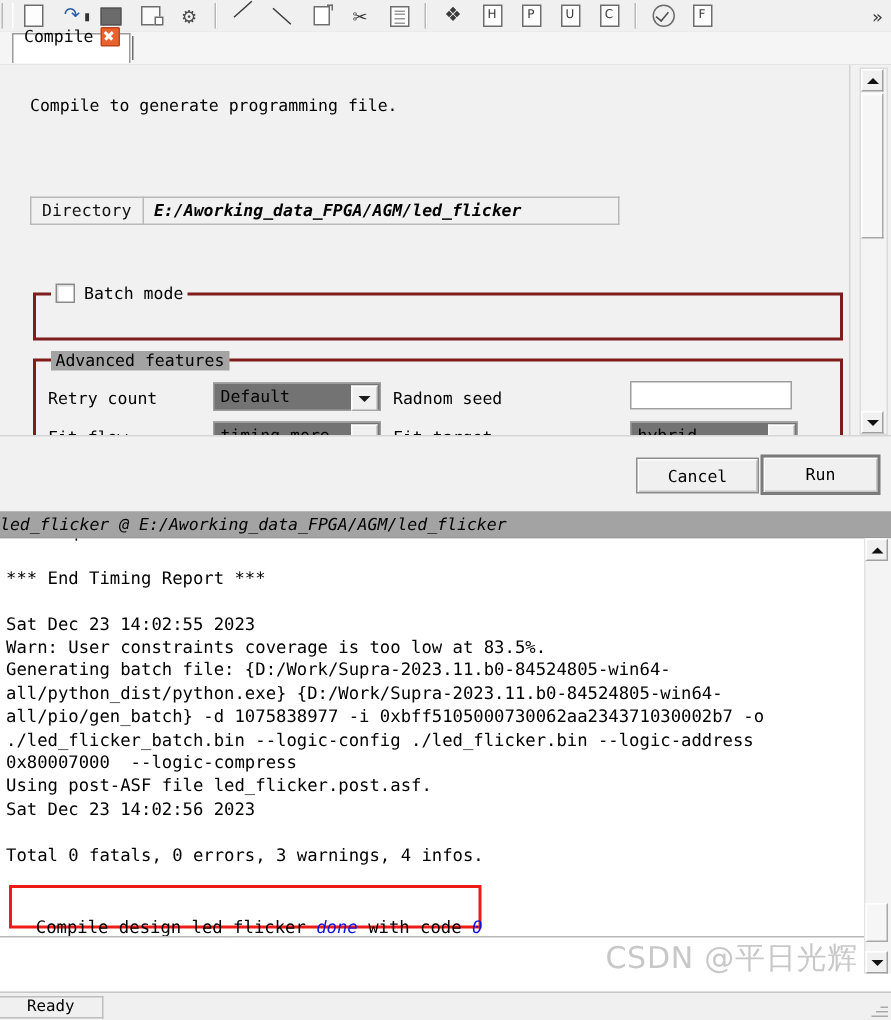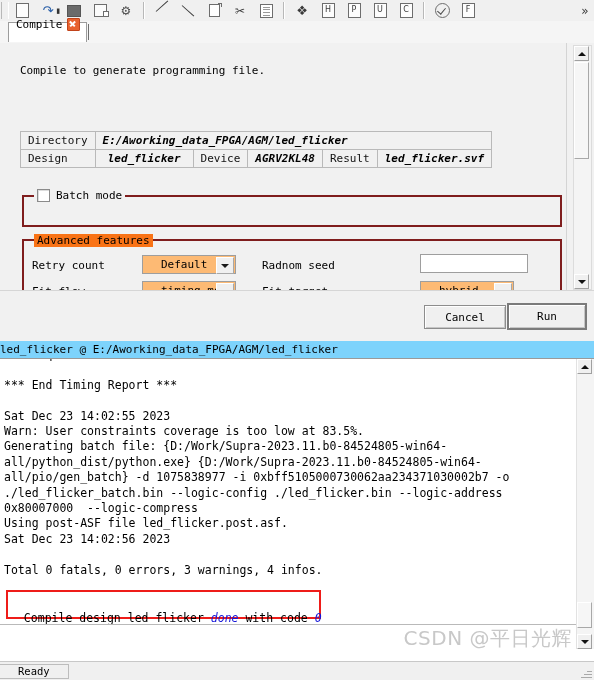--- a/index.html
+++ b/index.html
@@ -265,21 +265,21 @@
 
   
   .group {
     position: absolute;
     border: 2px solid #7f1d1d;
     background: transparent;
   }
   .group-title {
     position: absolute;
     top: -7px; left: 10px;
-    background: #f97316;
+    background: #a3a3a3;
     padding: 0 3px;
     font-size: 11px;
     color: #000;
     white-space: nowrap;
   }
   #batch-group {
     left: 22px; top: 152px;
     width: 536px; height: 28px;
   }
   .chk-wrap {
@@ -305,27 +305,27 @@
 
   .field-label {
     position: absolute;
     font-size: 11px;
     color: #000;
     white-space: nowrap;
     text-align: center;
   }
   .combo {
     position: absolute;
-    width: 94px; height: 19px;
-    background: #fdba74;
+    width: 112px; height: 19px;
+    background: #737373;
     border: 1px solid #9e9e9e;
     box-sizing: border-box;
     display: flex;
     align-items: center;
-    padding-left: 18px;
+    padding-left: 4px;
     font-size: 11px;
     color: #000;
   }
   .combo .arrow-box {
     position: absolute;
     right: 1px; top: 1px;
     width: 16px; height: 15px;
     background: #f0f0f0;
     border: 1px solid #a8a8a8;
     border-top-color: #ffffff;
@@ -418,28 +418,29 @@
   #run-btn {
     left: 507px; top: 303px; width: 80px; height: 27px;
     border: 2px solid #7b7b7b;
   }
 
   
   .log-title {
     position: absolute;
     left: 0; top: 341px;
     width: 594px; height: 18px;
-    background: #7dd3fc;
+    background: #a3a3a3;
     border-bottom: 1px solid #9a9a9a;
     display: flex;
     align-items: center;
     font-size: 11px;
     color: #000;
     box-sizing: border-box;
     overflow: hidden;
+    font-style: italic;
   }
   .log-area {
     position: absolute;
     left: 0; top: 359px;
     width: 594px; height: 303px;
     background: #ffffff;
     overflow: hidden;
   }
   .log-text {
     position: absolute;
@@ -609,28 +610,20 @@
 <div class="dialog">
   <div class="dlg-body">
 
     <div class="hint">Compile to generate programming file.</div>
 
     <table class="info-table">
       <tbody>
           <tr>
         <td class="cell-key">Directory</td>
         <td class="cell-val" colspan="5" style="width:317px;">E:/Aworking_data_FPGA/AGM/led_flicker</td>
-      </tr>
-      <tr>
-        <td class="cell-key">Design</td>
-        <td class="cell-val" style="text-align:center;width:98px;">led_flicker</td>
-        <td class="cell-key">Device</td>
-        <td class="cell-val" style="text-align:center;width:72px;">AGRV2KL48</td>
-        <td class="cell-key">Result</td>
-        <td class="cell-val" style="text-align:center;width:110px;">led_flicker.svf</td>
       </tr>
     </tbody>
       </table>
 
     <div class="group" id="batch-group">
       <div class="chk-wrap">
         <span class="checkbox"></span>
         <span>Batch mode</span>
       </div>
     </div>

